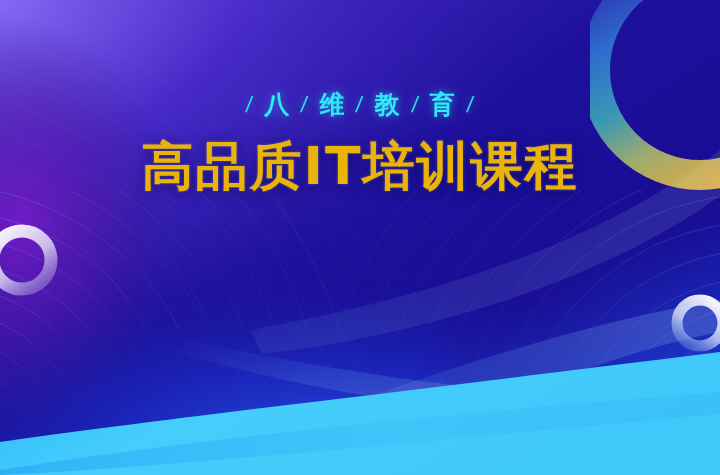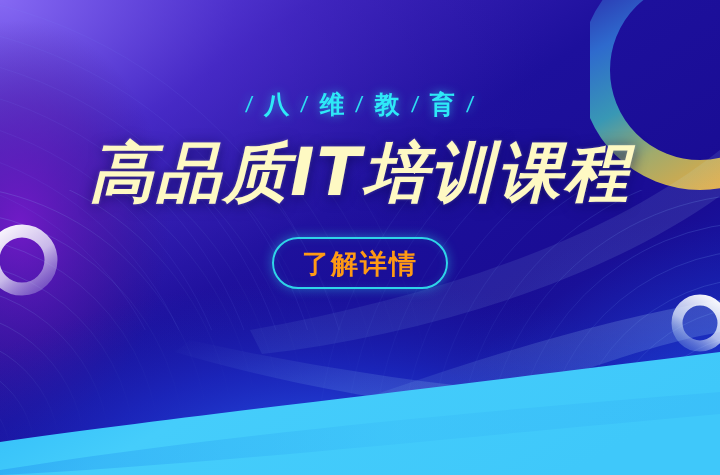--- a/index.html
+++ b/index.html
@@ -39,30 +39,29 @@
     font-weight:400;
     opacity:.95;
     padding:0 9px;
     transform:skewX(-8deg);
     display:inline-block;
   }
   .subtitle .ch{padding:0 2px;font-family:"DejaVu Sans",sans-serif;}
 
   .headline{
     margin-top:23px;
-    color:#fef9c3;
-    font-size:65px;
+    color:#eab308;
+    font-size:52px;
     font-weight:bold;
     letter-spacing:2px;
     line-height:1;
     white-space:nowrap;
     font-family:"DejaVu Sans",sans-serif;
     text-shadow:0 2px 14px rgba(10,5,80,.75), 0 0 3px rgba(255,255,255,.35);
     user-select:none;
-    font-style:italic;
   }
 
   .cta{
     margin-top:32px;
     width:176px;height:52px;
     border:2px solid #2fd4e8;
     border-radius:26px;
     background:rgba(24,14,150,.25);
     display:flex;align-items:center;justify-content:center;
     box-shadow:0 0 12px rgba(47,212,232,.45), inset 0 0 10px rgba(47,212,232,.12);
@@ -280,18 +279,15 @@
       <span class="ch">维</span>
       <span class="sl">/</span>
       <span class="ch">教</span>
       <span class="sl">/</span>
       <span class="ch">育</span>
       <span class="sl">/</span>
     </div>
 
     <div class="headline">高品质IT培训课程</div>
 
-    <div class="cta">
-      <span class="cta-label">了解详情</span>
-    </div>
 
   </div>
 </div>
 
 </body></html>

